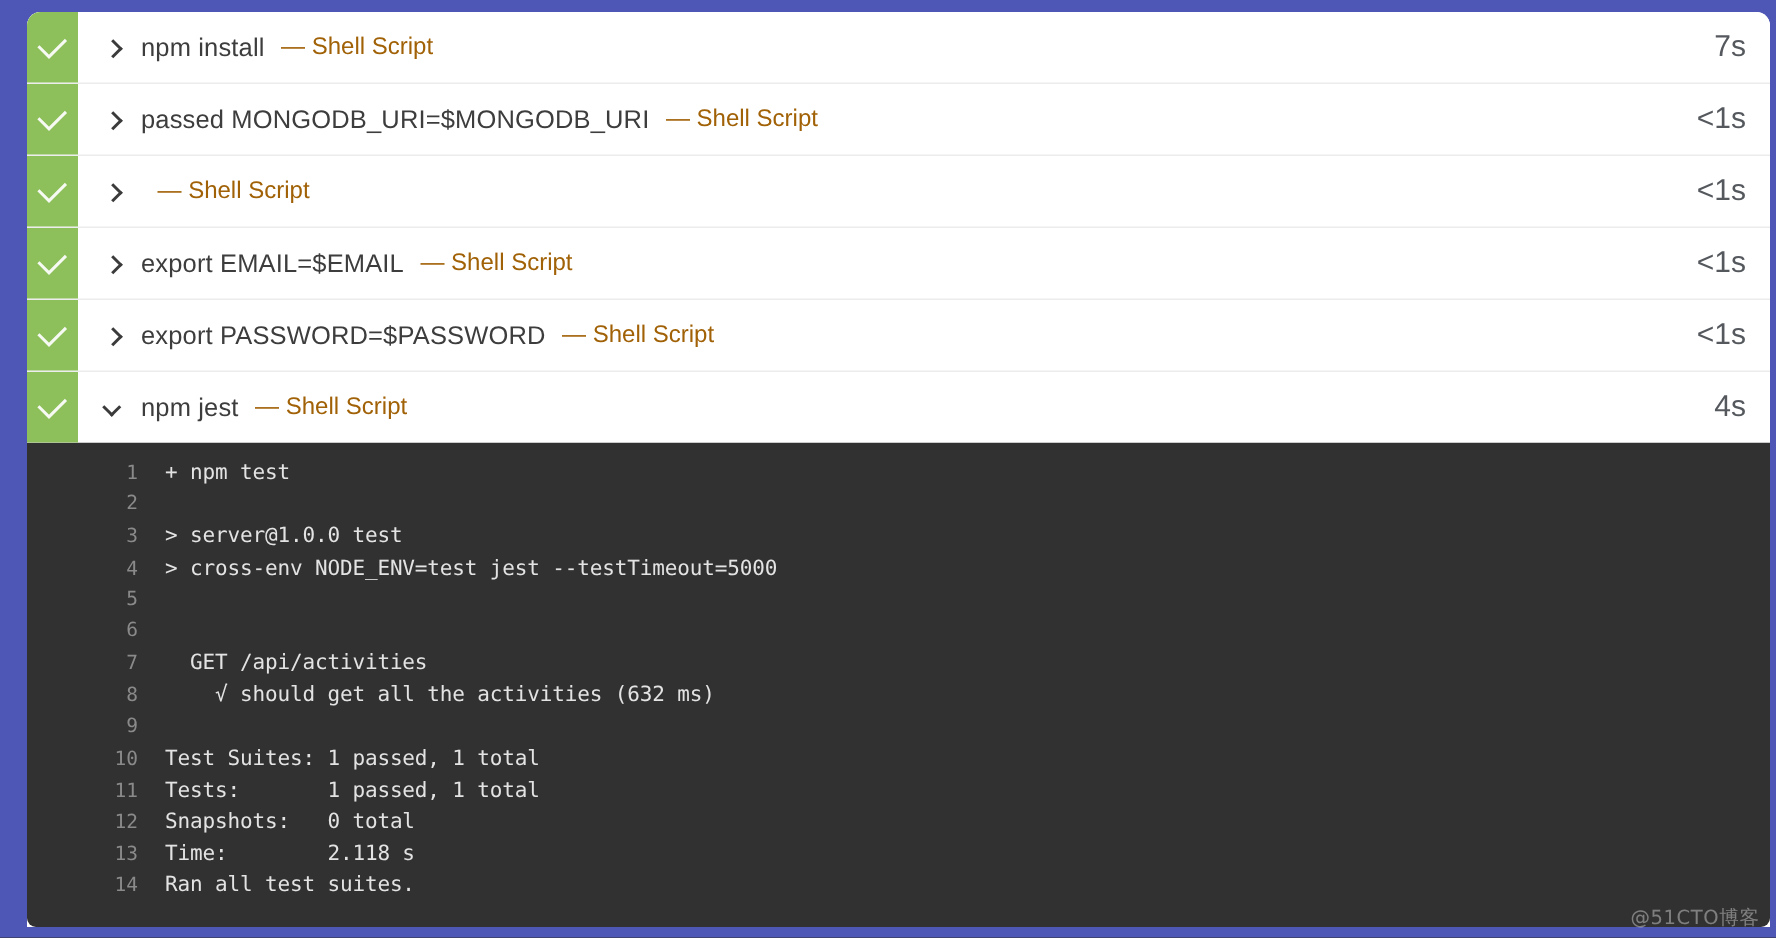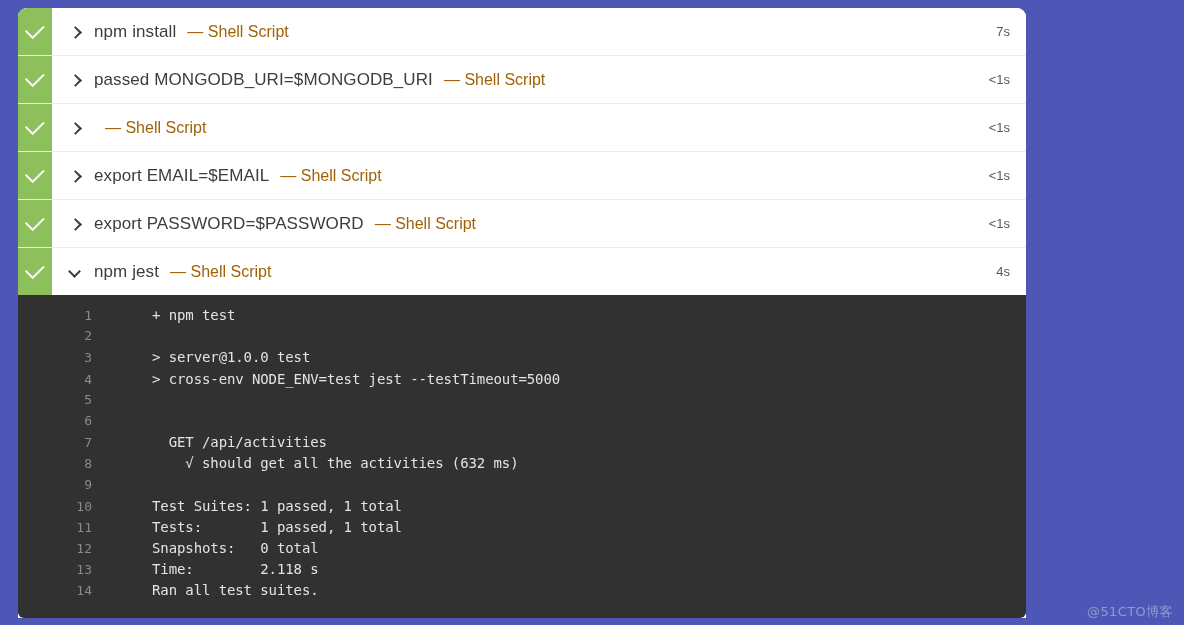--- a/index.html
+++ b/index.html
@@ -21,21 +21,21 @@
     top: 0;
     width: 1184px;
     height: 625px;
   }
 
   
   .card {
     position: absolute;
     left: 18px;
     top: 8px;
-    width: 1008px;
+    width: 1162px;
     border-radius: 9px 9px 0 0;
     overflow: hidden;
     background: #ffffff;
   }
 
   
   .step-row {
     display: flex;
     align-items: stretch;
     height: 47px;
@@ -105,21 +105,21 @@
     letter-spacing: 0.1px;
   }
   .cmd-kind {
     font-size: 16px;
     color: #a16207;
     white-space: nowrap;
     margin-left: 11px;
   }
   .spacer { flex: 1 1 auto; }
   .duration {
-    font-size: 13px;
+    font-size: 20px;
     color: #55595e;
     white-space: nowrap;
   }
 
   
   .terminal {
     background: #313131;
     padding: 12px 0 14px 0;
     border-radius: 0 0 6px 6px;
   }
@@ -137,21 +137,20 @@
     padding-right: 18px;
     box-sizing: border-box;
     color: #8a8a8a;
     font-size: 13px;
     user-select: none;
   }
   .term-text {
     color: #e3e3e3;
     white-space: pre;
     letter-spacing: -0.1px;
-    margin-left: 42px;
   }
 
   
   .watermark {
     position: absolute;
     right: 11px;
     bottom: 4px;
     font-size: 13px;
     color: rgba(255,255,255,0.38);
     font-family: "DejaVu Sans", sans-serif;

